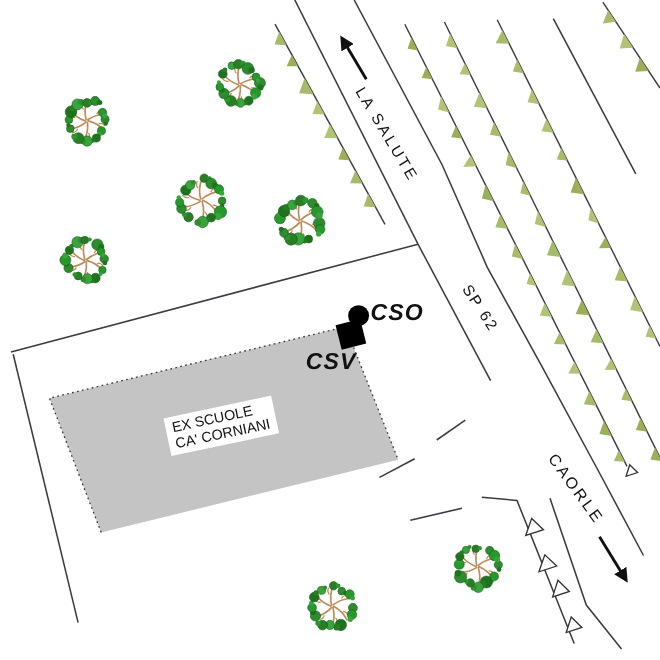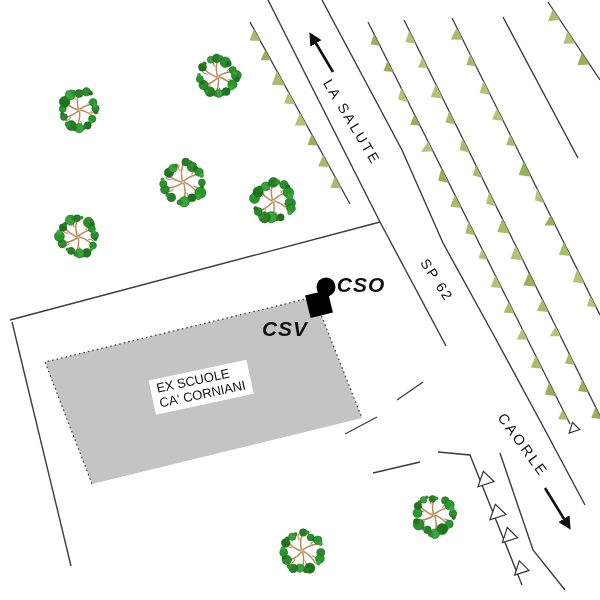--- a/index.html
+++ b/index.html
@@ -383,19 +383,19 @@
         <circle cx="326" cy="287" r="9.5" fill="#000000"></circle>
       </g>
       <line x1="333" y1="72" x2="311" y2="35" stroke="#101010" stroke-width="2.6" marker-end="url(#arr)"></line>
       <line x1="545" y1="488" x2="569" y2="527" stroke="#101010" stroke-width="2.6" marker-end="url(#arr)"></line>
     </svg>
 
   <div class="maplabel" style="left: 352px; top: 122px; font-size: 14px; letter-spacing: 2.5px; font-weight: 400; font-style: normal; transform: translate(-50%, -50%) rotate(59deg);">LA SALUTE</div>
   <div class="maplabel" style="left: 437px; top: 280px; font-size: 14px; letter-spacing: 2px; font-weight: 400; font-style: normal; transform: translate(-50%, -50%) rotate(57deg);">SP 62</div>
   <div class="maplabel" style="left: 523px; top: 445px; font-size: 14.5px; letter-spacing: 2.5px; font-weight: 400; font-style: normal; transform: translate(-50%, -50%) rotate(54deg);">CAORLE</div>
   <div class="maplabel" style="left: 361px; top: 265px; font-size: 21px; letter-spacing: 1px; font-weight: 700; font-style: italic; transform: translate(-50%, -50%) rotate(0deg); margin-top: 20px;">CSO</div>
-  <div class="maplabel" style="left: 285px; top: 329px; font-size: 21px; letter-spacing: 1px; font-weight: 700; font-style: italic; transform: translate(-50%, -50%) rotate(0deg);">CSV</div>
+  <div class="maplabel" style="left: 301px; top: 329px; font-size: 21px; letter-spacing: 1px; font-weight: 700; font-style: italic; transform: translate(-50%, -50%) rotate(0deg);">CSV</div>
 
   <div class="bldg-label" id="bldg-label" style="left: 201px; top: 387px; font-size: 13px; transform: translate(-50%, -50%) rotate(-12deg);">
     <div>EX SCUOLE</div>
     <div>CA' CORNIANI</div>
   </div>
 </div>
 
 </body></html>

